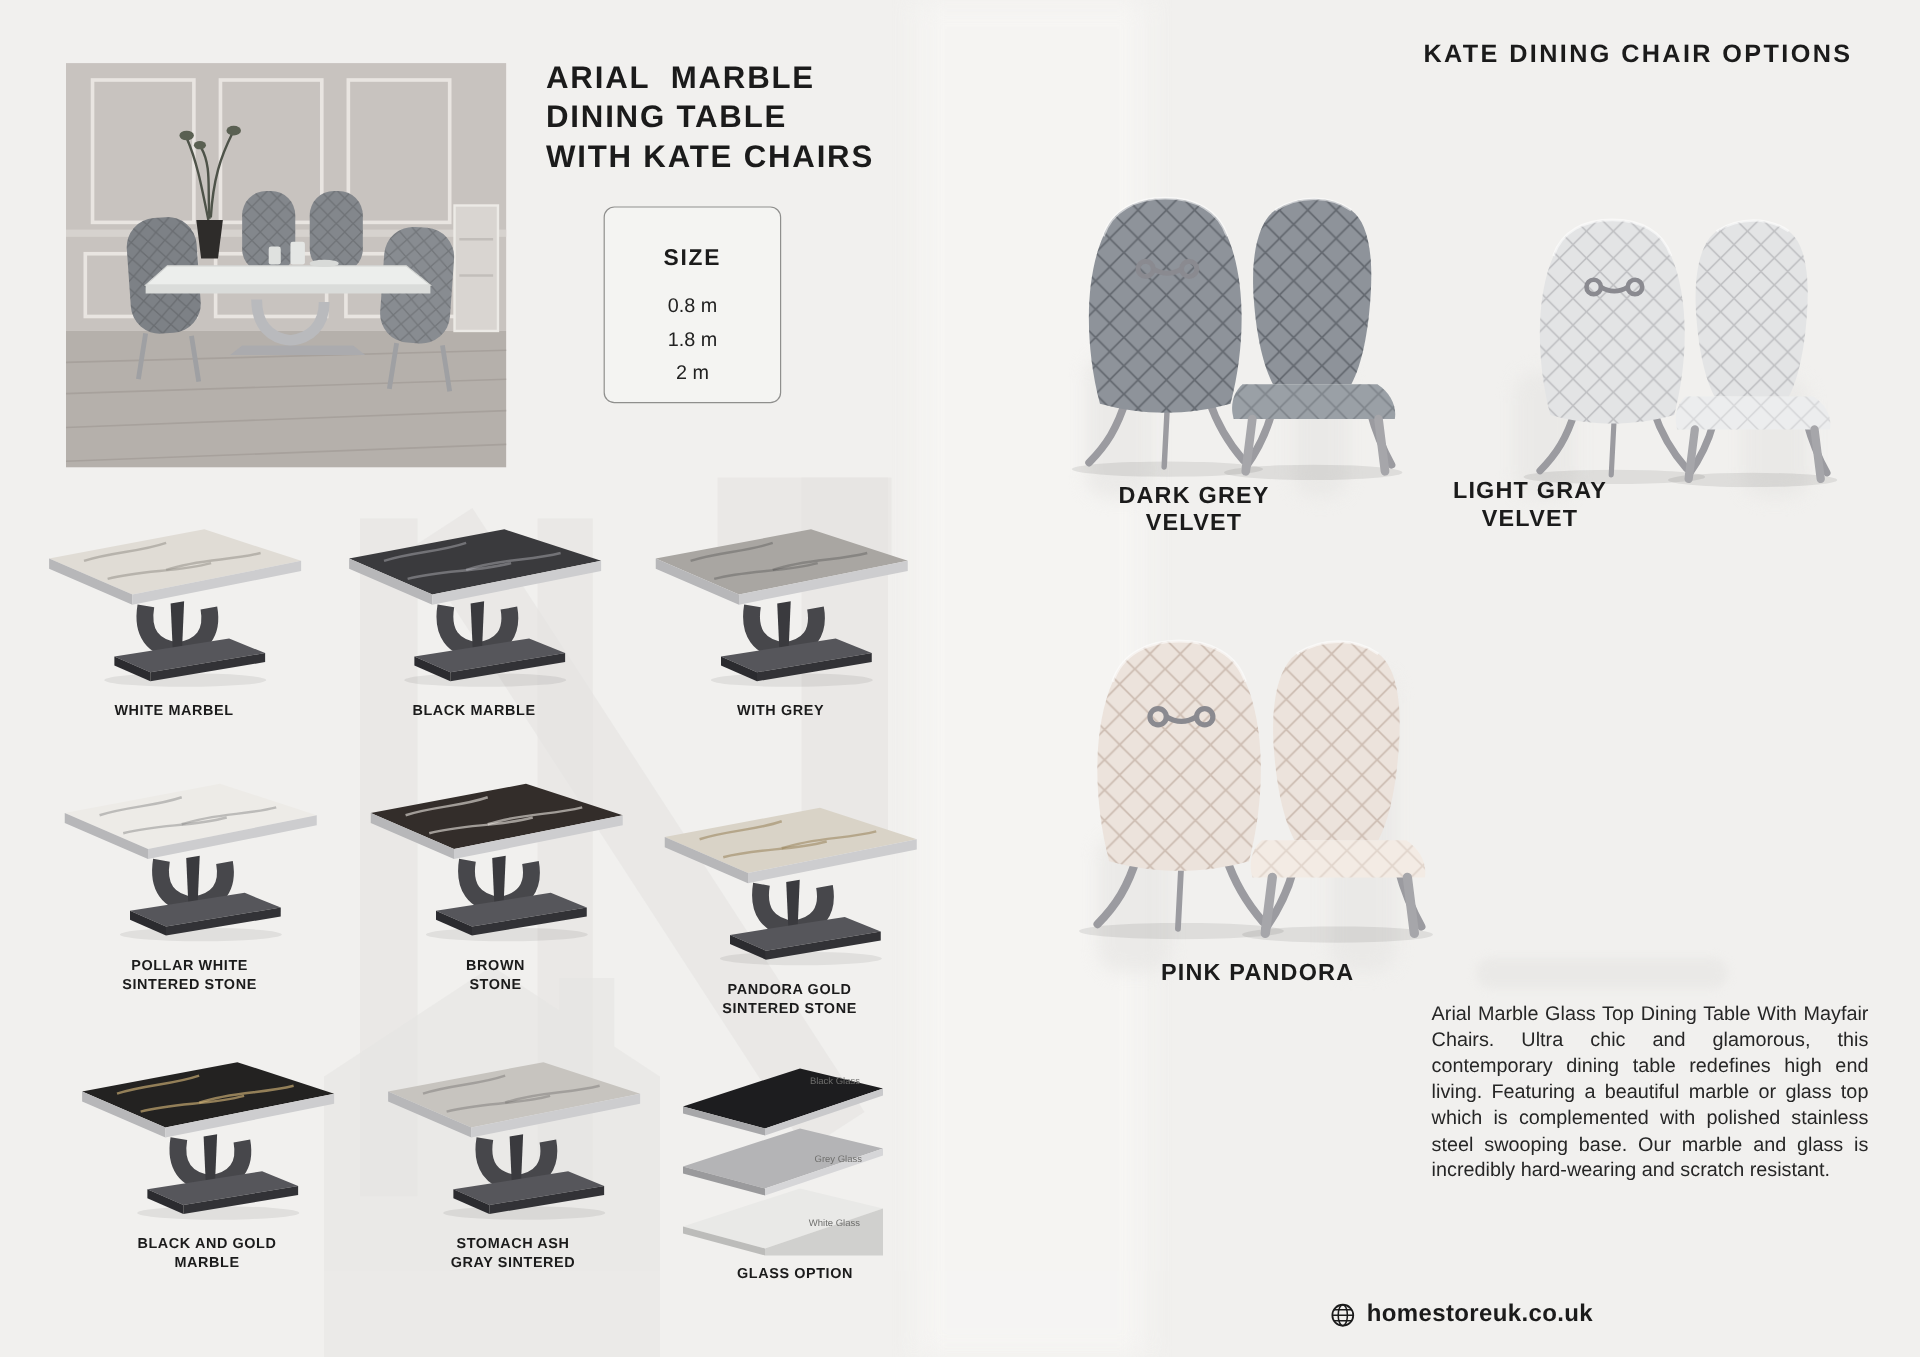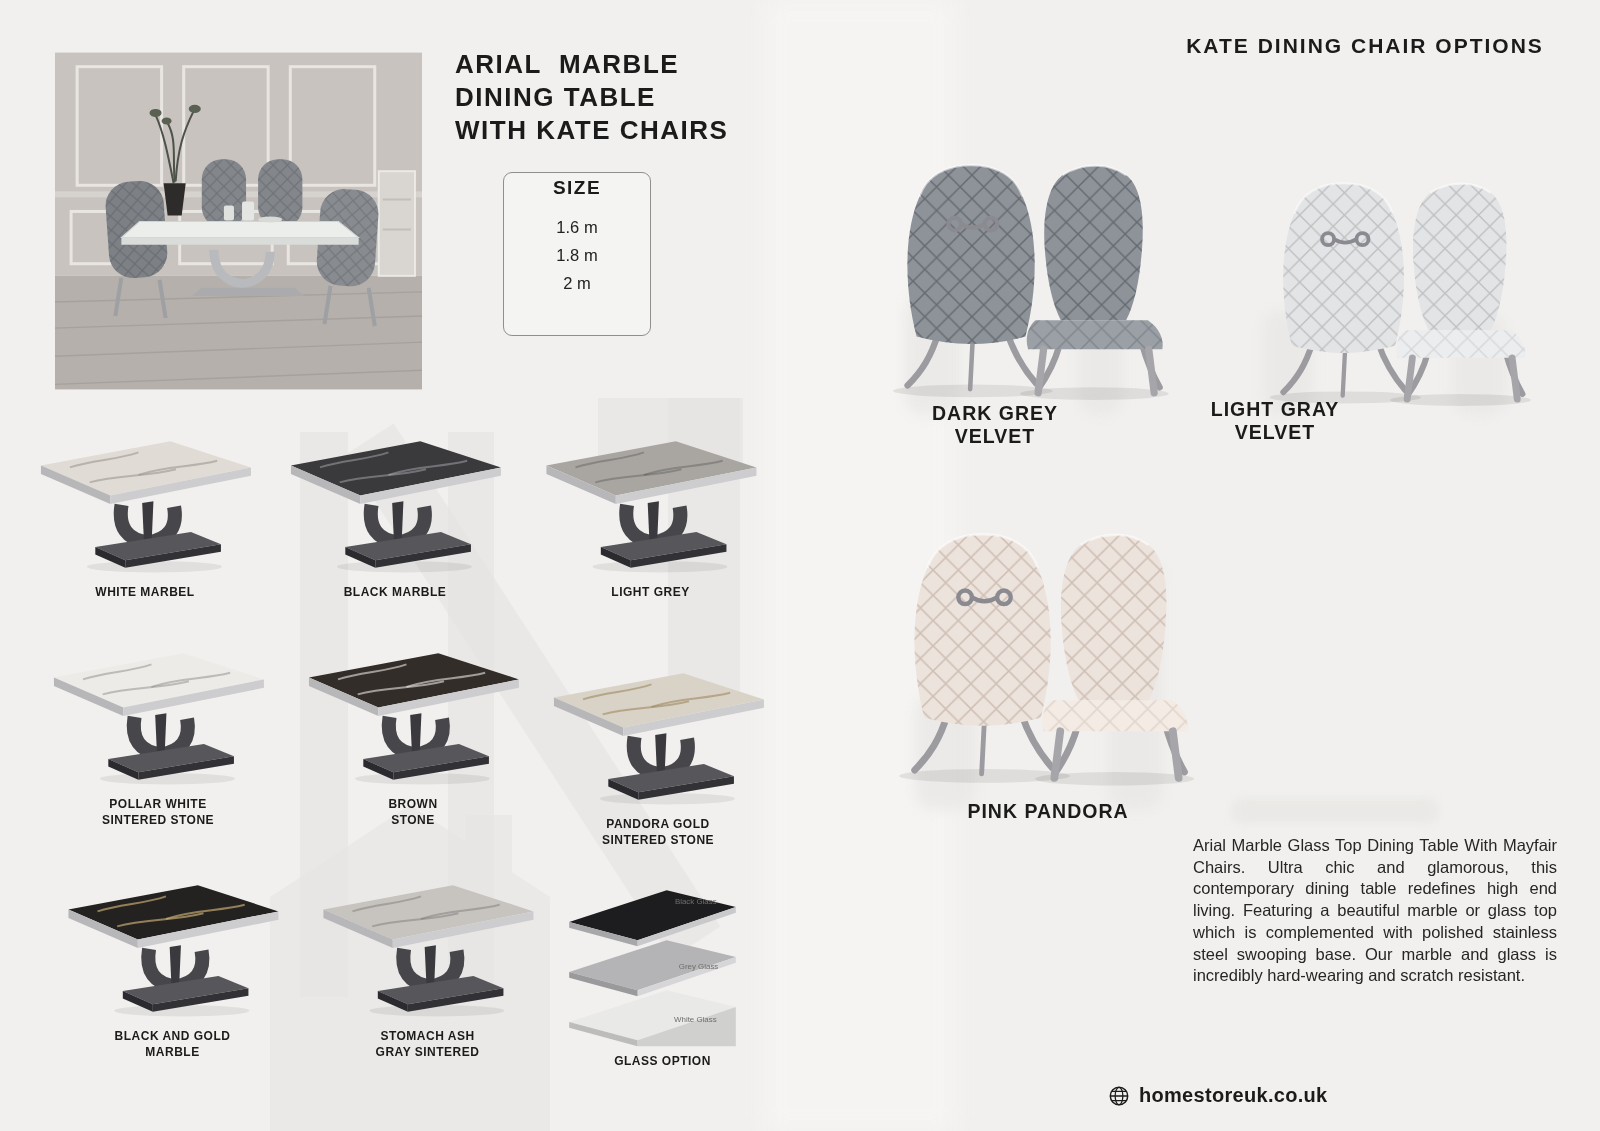--- a/index.html
+++ b/index.html
@@ -19,21 +19,21 @@
   .main-title{
     position:absolute; left:455px; top:48px; width:330px;
     font-size:26px; font-weight:700; letter-spacing:1.5px; line-height:1.27;
     white-space:pre-wrap;
   }
   .size-box{
     position:absolute; left:503px; top:172px; width:146px; height:162px;
     border:1.5px solid #8f8f8d; border-radius:9px; text-align:center;
     background:rgba(255,255,255,0.25);
   }
-  .size-heading{margin-top:4px; font-size:19px; font-weight:700; letter-spacing:1.5px;}
+  .size-heading{margin-top:32px; font-size:19px; font-weight:700; letter-spacing:1.5px;}
   .size-options{margin-top:14px;}
   .size-option{font-size:16.5px; line-height:1.7; color:#222;}
   .table-card{position:absolute; display:flex; flex-direction:column; align-items:center;}
   .table-card svg{width:100%; height:150px;}
   .table-card.glass svg{height:175px;}
   .t-label{
     margin-top:7px; font-size:12px; font-weight:700; letter-spacing:.5px;
     line-height:1.32; text-align:center; white-space:pre-wrap;
   }
   
@@ -167,21 +167,21 @@
       <path d="M158,196 C158,218 170,228 186,230 C202,228 214,218 214,198" stroke="#b9babd" stroke-width="9" fill="none"></path>
       <path d="M146,234 L238,234 L248,242 L136,242 Z" fill="#ababae"></path>
     </svg>
 
     <div class="main-title">ARIAL  MARBLE
 DINING TABLE
 WITH KATE CHAIRS</div>
     <div class="size-box">
       <div class="size-heading">SIZE</div>
       <div class="size-options">
-        <div class="size-option">1.6 m</div>
+        <div class="size-option">0.8 m</div>
         <div class="size-option">1.8 m</div>
         <div class="size-option">2 m</div>
       </div>
     </div>
 
     <div class="table-card" style="left:15px; top:428px; width:260px;">
       <svg class="table-thumb v-white" viewBox="0 0 250 160">
         <ellipse class="tshadow" cx="135" cy="148" rx="72" ry="6"></ellipse>
         <path class="top" d="M14,40 L152,14 L238,42 L88,72 Z"></path>
         <path class="vein" d="M45,42 C70,34 95,34 118,26"></path>
@@ -222,21 +222,21 @@
         <path class="vein" d="M118,50 C148,40 175,42 202,35"></path>
         <path class="vein" d="M66,58 C96,50 128,52 158,44"></path>
         <path class="edgeL" d="M14,40 L88,72 L88,81 L14,49 Z"></path>
         <path class="edgeR" d="M88,72 L238,42 L238,51 L88,81 Z"></path>
         <path class="arch" d="M100,82 C96,106 106,119 128,122 C150,119 160,106 156,84"></path>
         <path class="blade" d="M122,80 L134,78 L132,124 L124,124 Z"></path>
         <path class="plinthT" d="M72,127 L174,111 L206,124 L104,141 Z"></path>
         <path class="plinthE" d="M104,141 L206,124 L206,132 L104,149 Z"></path>
         <path class="plinthE2" d="M72,127 L104,141 L104,149 L72,135 Z"></path>
       </svg>
-      <div class="t-label">LIGHT GREY</div>
+      <div class="t-label">WITH GREY</div>
     </div>
 
     <div class="table-card" style="left:8px; top:640px; width:300px;">
       <svg class="table-thumb v-pollar" viewBox="0 0 250 160">
         <ellipse class="tshadow" cx="135" cy="148" rx="72" ry="6"></ellipse>
         <path class="top" d="M14,40 L152,14 L238,42 L88,72 Z"></path>
         <path class="vein" d="M45,42 C70,34 95,34 118,26"></path>
         <path class="vein" d="M118,50 C148,40 175,42 202,35"></path>
         <path class="vein" d="M66,58 C96,50 128,52 158,44"></path>
         <path class="edgeL" d="M14,40 L88,72 L88,81 L14,49 Z"></path>

